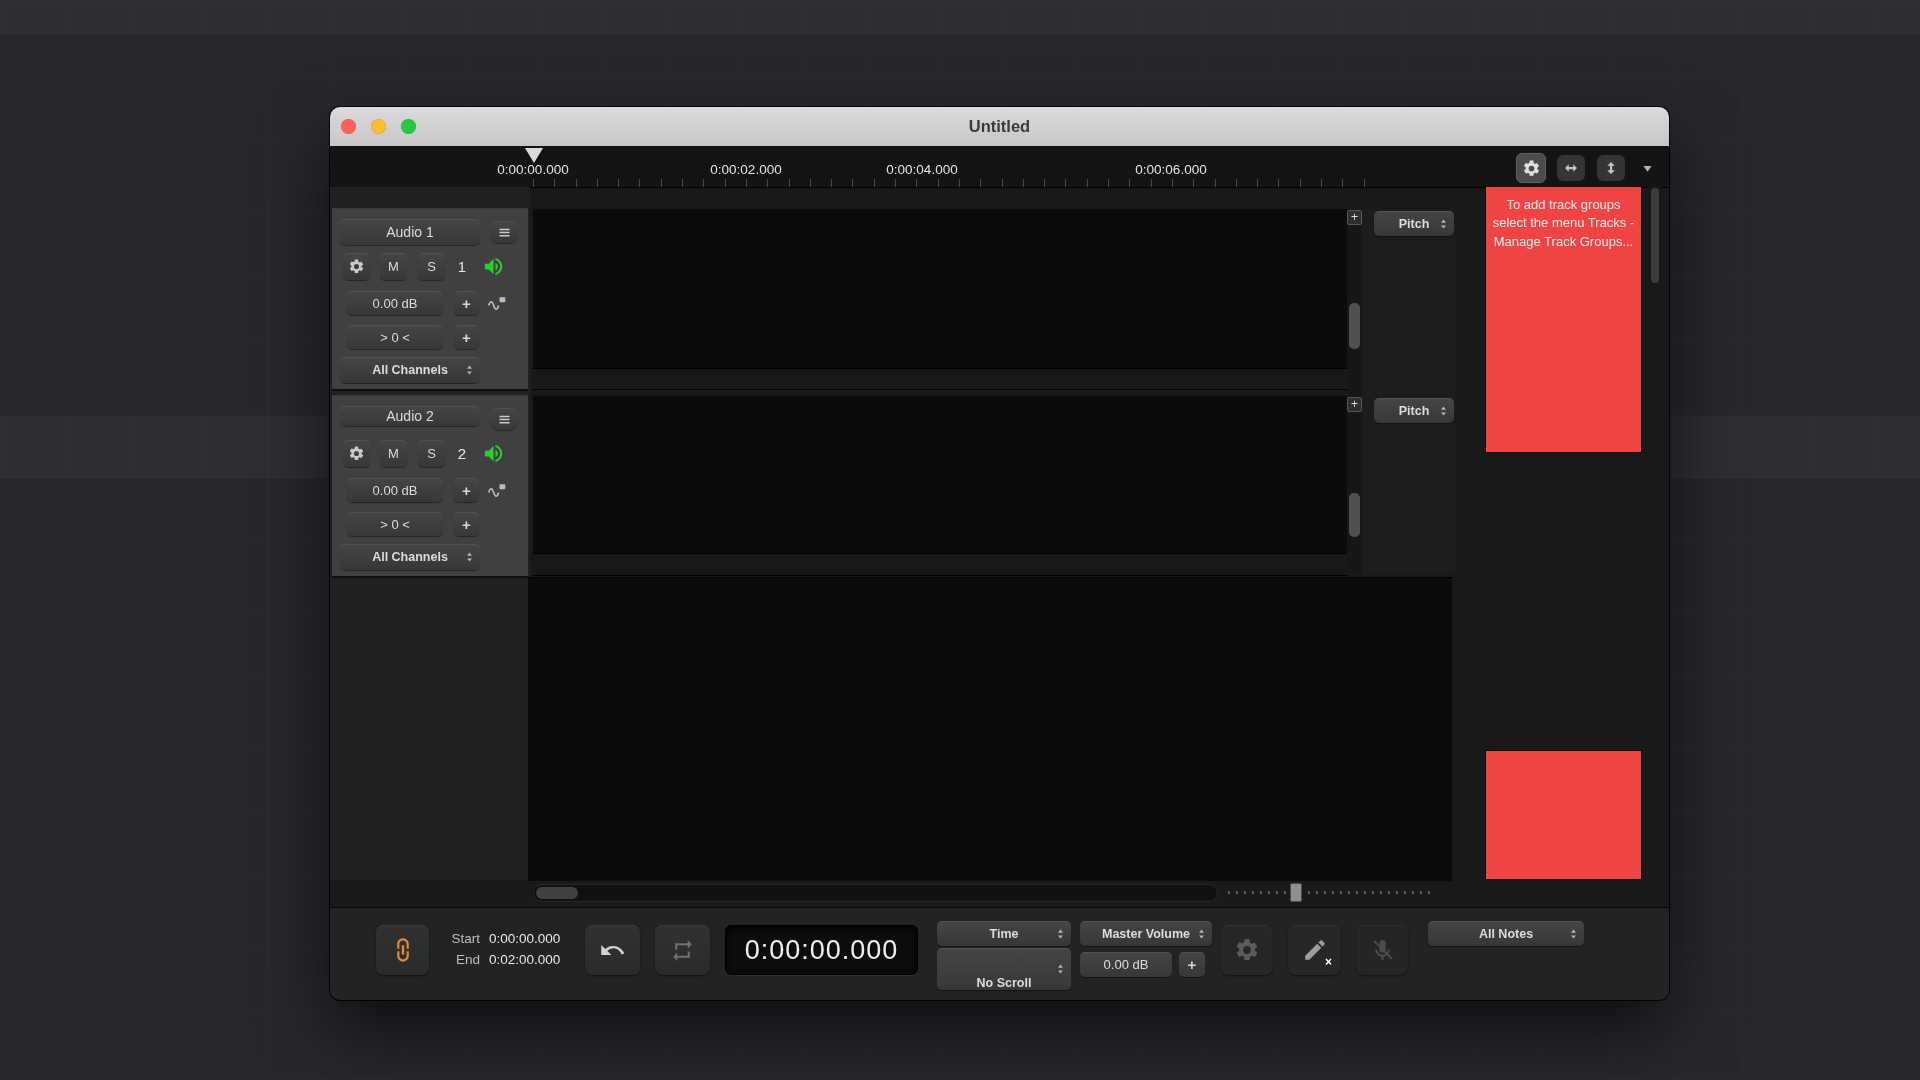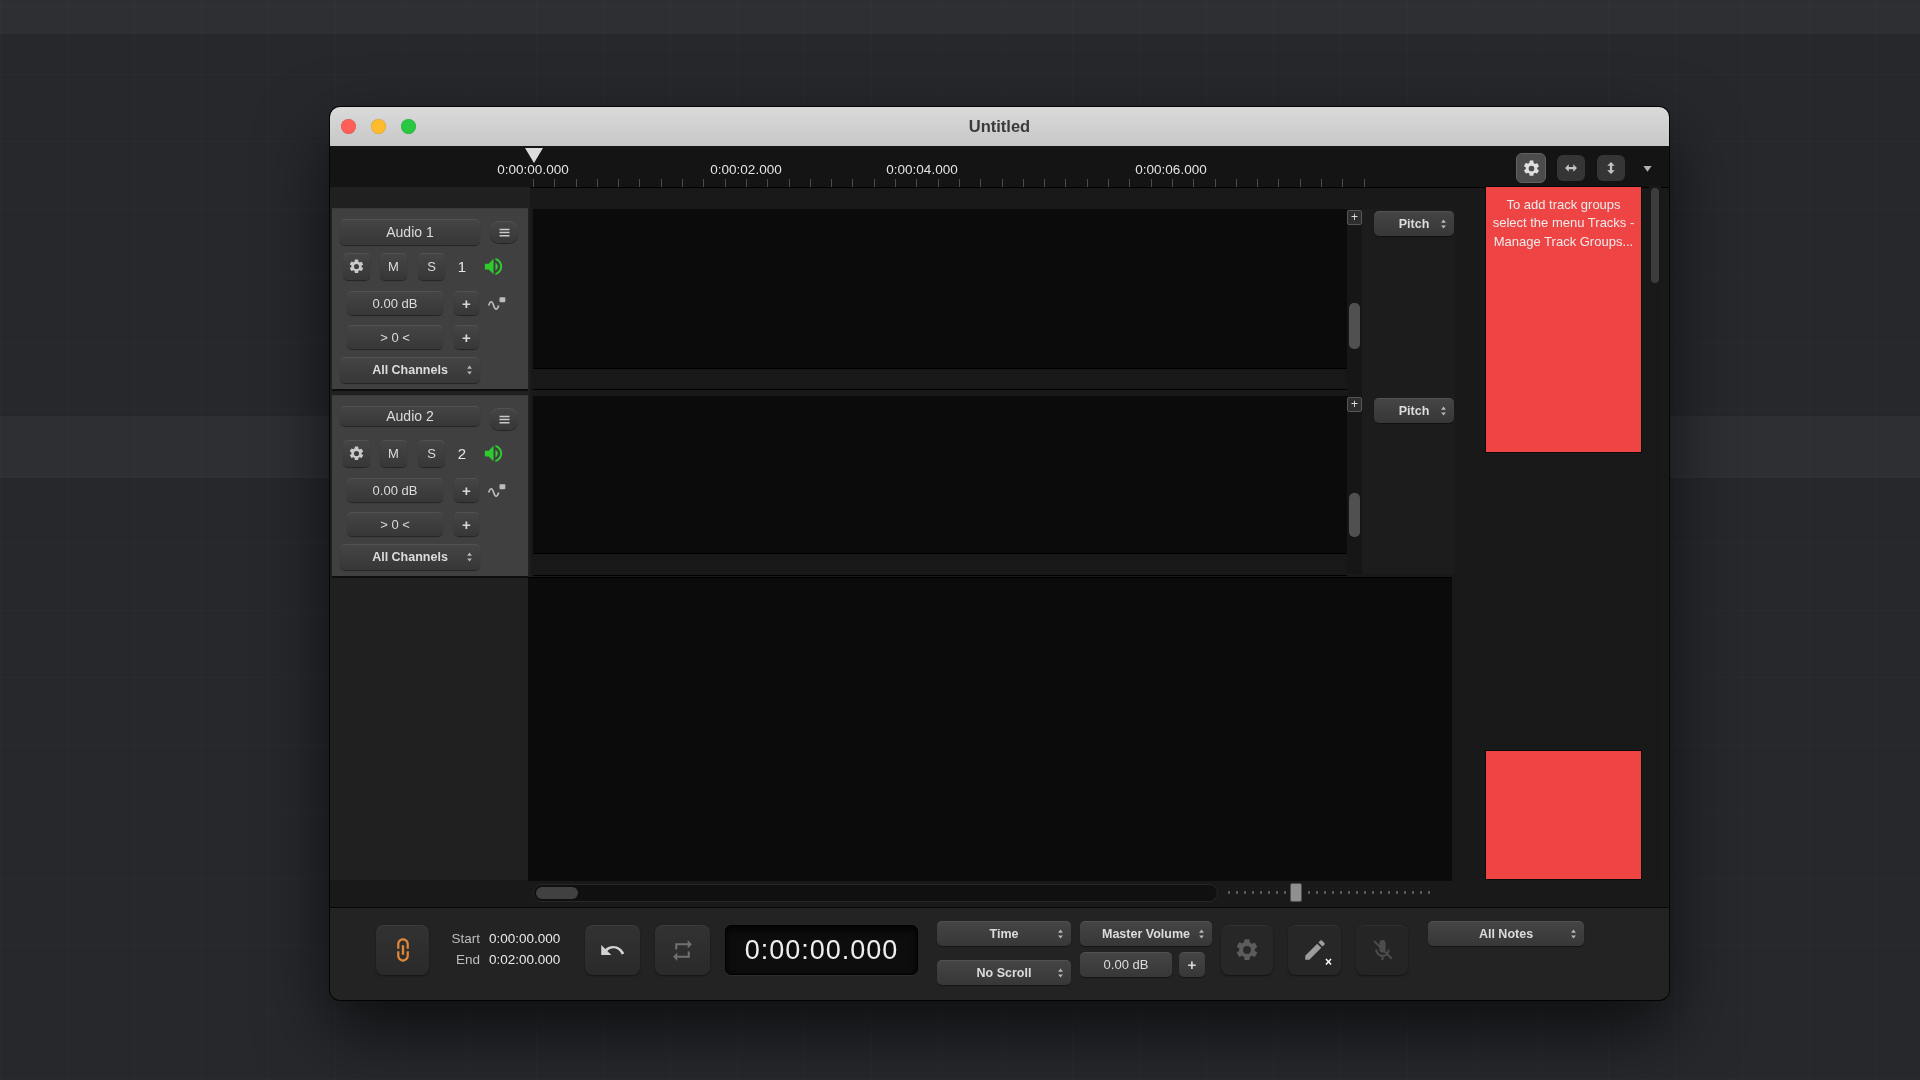--- a/index.html
+++ b/index.html
@@ -347,21 +347,21 @@
     </div>
     <div class="tbtn dd" style="left:750px;top:13px;width:132px;height:25px;">
       <span>Master Volume</span>
       <span class="stepper">
         <svg viewBox="0 0 16 16" width="11" height="11" fill="currentColor">
             <path d="M8 1.5 11.5 6h-7L8 1.5z"></path>
             <path d="M8 14.5 4.5 10h7L8 14.5z"></path>
           </svg>
       </span>
     </div>
-    <div class="tbtn dd" style="left:607px;top:52px;width:134px;height:25px;">
+    <div class="tbtn dd" style="left:607px;top:40px;width:134px;height:42px;align-items:flex-end;">
       <span>No Scroll</span>
       <span class="stepper">
         <svg viewBox="0 0 16 16" width="11" height="11" fill="currentColor">
             <path d="M8 1.5 11.5 6h-7L8 1.5z"></path>
             <path d="M8 14.5 4.5 10h7L8 14.5z"></path>
           </svg>
       </span>
     </div>
     <div class="tbtn" style="left:750px;top:44px;width:92px;height:25px;">0.00 dB</div>
     <div class="tbtn plusbtn" style="left:849px;top:44px;width:26px;height:25px;">+</div>

